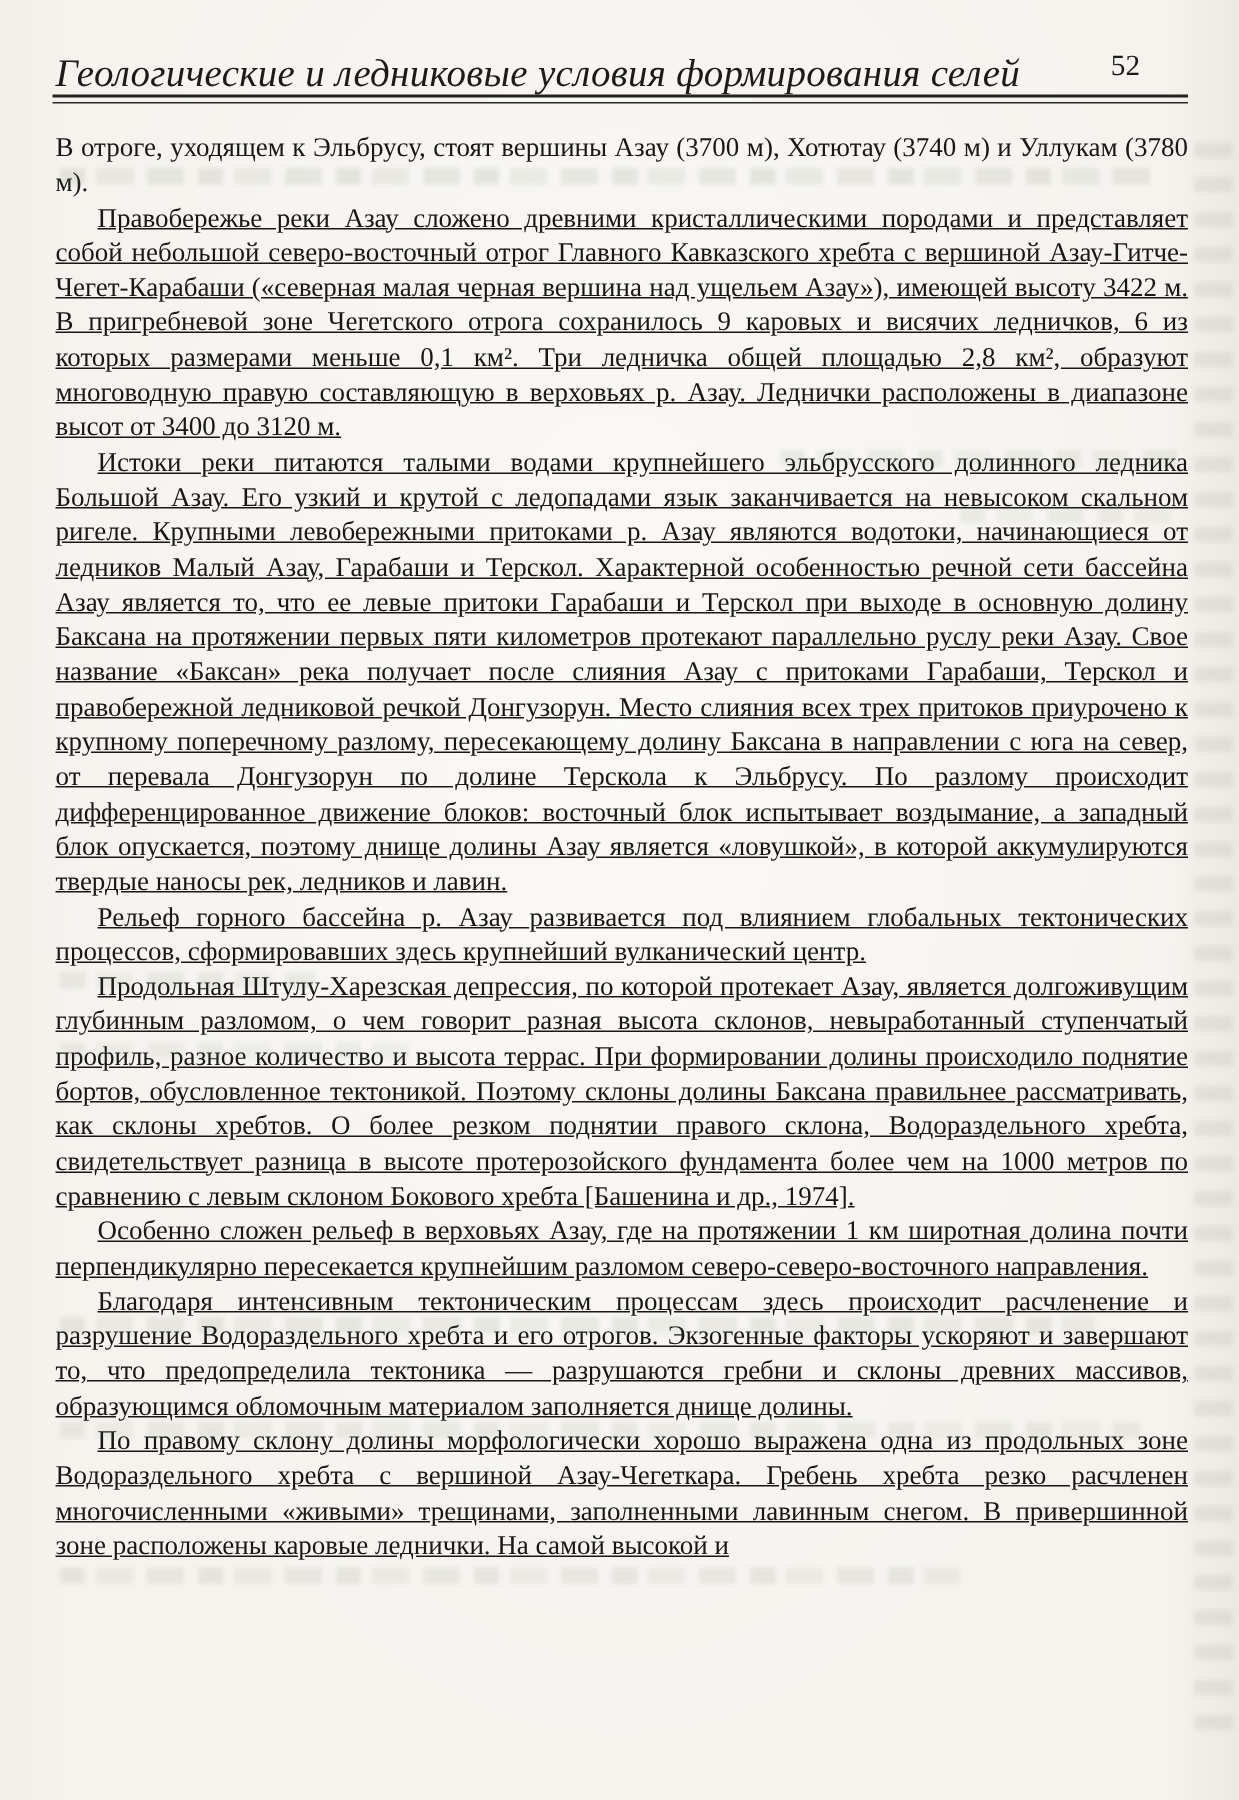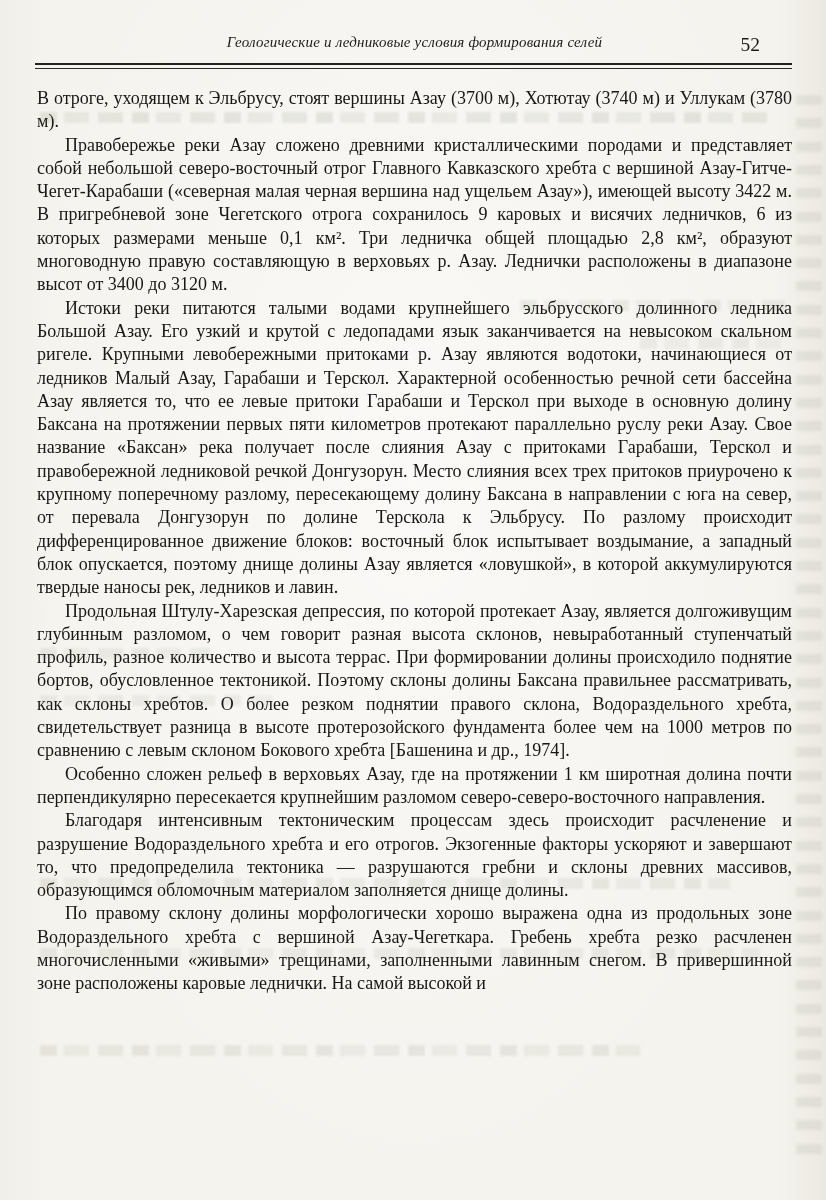--- a/index.html
+++ b/index.html
@@ -19,23 +19,23 @@
       #f4f2ec;
   }
   .running-header {
     position: absolute;
     left: 37px; width: 755px; top: 34px;
     height: 26px;
   }
   .header-title {
     position: absolute;
     left: 0; right: 0;
-    text-align: center;
+    text-align: left;
     font-style: italic;
-    font-size: 15px;
+    font-size: 26px;
     letter-spacing: .2px;
     color: #1c1b19;
     white-space: nowrap;
   }
   .page-number {
     position: absolute;
     right: 32px; top: 0;
     font-size: 19.5px;
     color: #1c1b19;
   }
@@ -51,21 +51,21 @@
     left: 37px; top: 87px;
     width: 755px;
     font-size: 18px;
     line-height: 23.3px;
     text-align: justify;
     hyphens: auto;
     -webkit-hyphens: auto;
     color: #181715;
   }
   .para { margin: 0; text-indent: 0; }
-  .para.indent { text-indent: 28px; }
+  .para.indent { text-indent: 28px; text-decoration: underline; }
 
   
   .ghost {
     position: absolute;
     height: 11px;
     opacity: .45;
     filter: blur(1.3px);
     pointer-events: none;
     background: repeating-linear-gradient(90deg,
       rgba(112,118,98,.30) 0 17px, rgba(112,118,98,0) 17px 24px,
@@ -91,20 +91,21 @@
     <div class="header-title">Геологические и ледниковые условия формирования селей</div>
     <div class="page-number">52</div>
   </div>
 
   <div class="header-rule"></div>
 
   <div class="body-text">
       <p class="para">В отроге, уходящем к Эльбрусу, стоят вершины Азау (3700 м), Хотютау (3740 м) и Уллукам (3780 м).</p>
       <p class="para indent">Правобережье реки Азау сложено древними кристаллическими породами и представляет собой небольшой северо-восточный отрог Главного Кавказского хребта с вершиной Азау-Гитче-Чегет-Карабаши («северная малая черная вершина над ущельем Азау»), имеющей высоту 3422 м. В пригребневой зоне Чегетского отрога сохранилось 9 каровых и висячих ледничков, 6 из которых размерами меньше 0,1 км². Три ледничка общей площадью 2,8 км², образуют многоводную правую составляющую в верховьях р. Азау. Леднички расположены в диапазоне высот от 3400 до 3120 м.</p>
       <p class="para indent">Истоки реки питаются талыми водами крупнейшего эльбрусского долинного ледника Большой Азау. Его узкий и крутой с ледопадами язык заканчивается на невысоком скальном ригеле. Крупными левобережными притоками р. Азау являются водотоки, начинающиеся от ледников Малый Азау, Гарабаши и Терскол. Характерной особенностью речной сети бассейна Азау является то, что ее левые притоки Гарабаши и Терскол при выходе в основную долину Баксана на протяжении первых пяти километров протекают параллельно руслу реки Азау. Свое название «Баксан» река получает после слияния Азау с притоками Гарабаши, Терскол и правобережной ледниковой речкой Донгузорун. Место слияния всех трех притоков приурочено к крупному поперечному разлому, пересекающему долину Баксана в направлении с юга на север, от перевала Донгузорун по долине Терскола к Эльбрусу. По разлому происходит дифференцированное движение блоков: восточный блок испытывает воздымание, а западный блок опускается, поэтому днище долины Азау является «ловушкой», в которой аккумулируются твердые наносы рек, ледников и лавин.</p>
+      <p class="para indent">Рельеф горного бассейна р. Азау развивается под влиянием глобальных тектонических процессов, сформировавших здесь крупнейший вулканический центр.</p>
       <p class="para indent">Продольная Штулу-Харезская депрессия, по которой протекает Азау, является долгоживущим глубинным разломом, о чем говорит разная высота склонов, невыработанный ступенчатый профиль, разное количество и высота террас. При формировании долины происходило поднятие бортов, обусловленное тектоникой. Поэтому склоны долины Баксана правильнее рассматривать, как склоны хребтов. О более резком поднятии правого склона, Водораздельного хребта, свидетельствует разница в высоте протерозойского фундамента более чем на 1000 метров по сравнению с левым склоном Бокового хребта [Башенина и др., 1974].</p>
       <p class="para indent">Особенно сложен рельеф в верховьях Азау, где на протяжении 1 км широтная долина почти перпендикулярно пересекается крупнейшим разломом северо-северо-восточного направления.</p>
       <p class="para indent">Благодаря интенсивным тектоническим процессам здесь происходит расчленение и разрушение Водораздельного хребта и его отрогов. Экзогенные факторы ускоряют и завершают то, что предопределила тектоника — разрушаются гребни и склоны древних массивов, образующимся обломочным материалом заполняется днище долины.</p>
       <p class="para indent">По правому склону долины морфологически хорошо выражена одна из продольных зоне Водораздельного хребта с вершиной Азау-Чегеткара. Гребень хребта резко расчленен многочисленными «живыми» трещинами, заполненными лавинным снегом. В привершинной зоне расположены каровые леднички. На самой высокой и</p>
     </div>
 
   <div class="ghost" style="top:112px; left:40px;  width:735px;"></div>
   <div class="ghost" style="top:300px; left:520px; width:265px; opacity:.35;"></div>
   <div class="ghost" style="top:338px; left:640px; width:150px; opacity:.3;"></div>
   <div class="ghost" style="top:648px; left:40px;  width:170px; opacity:.35;"></div>

